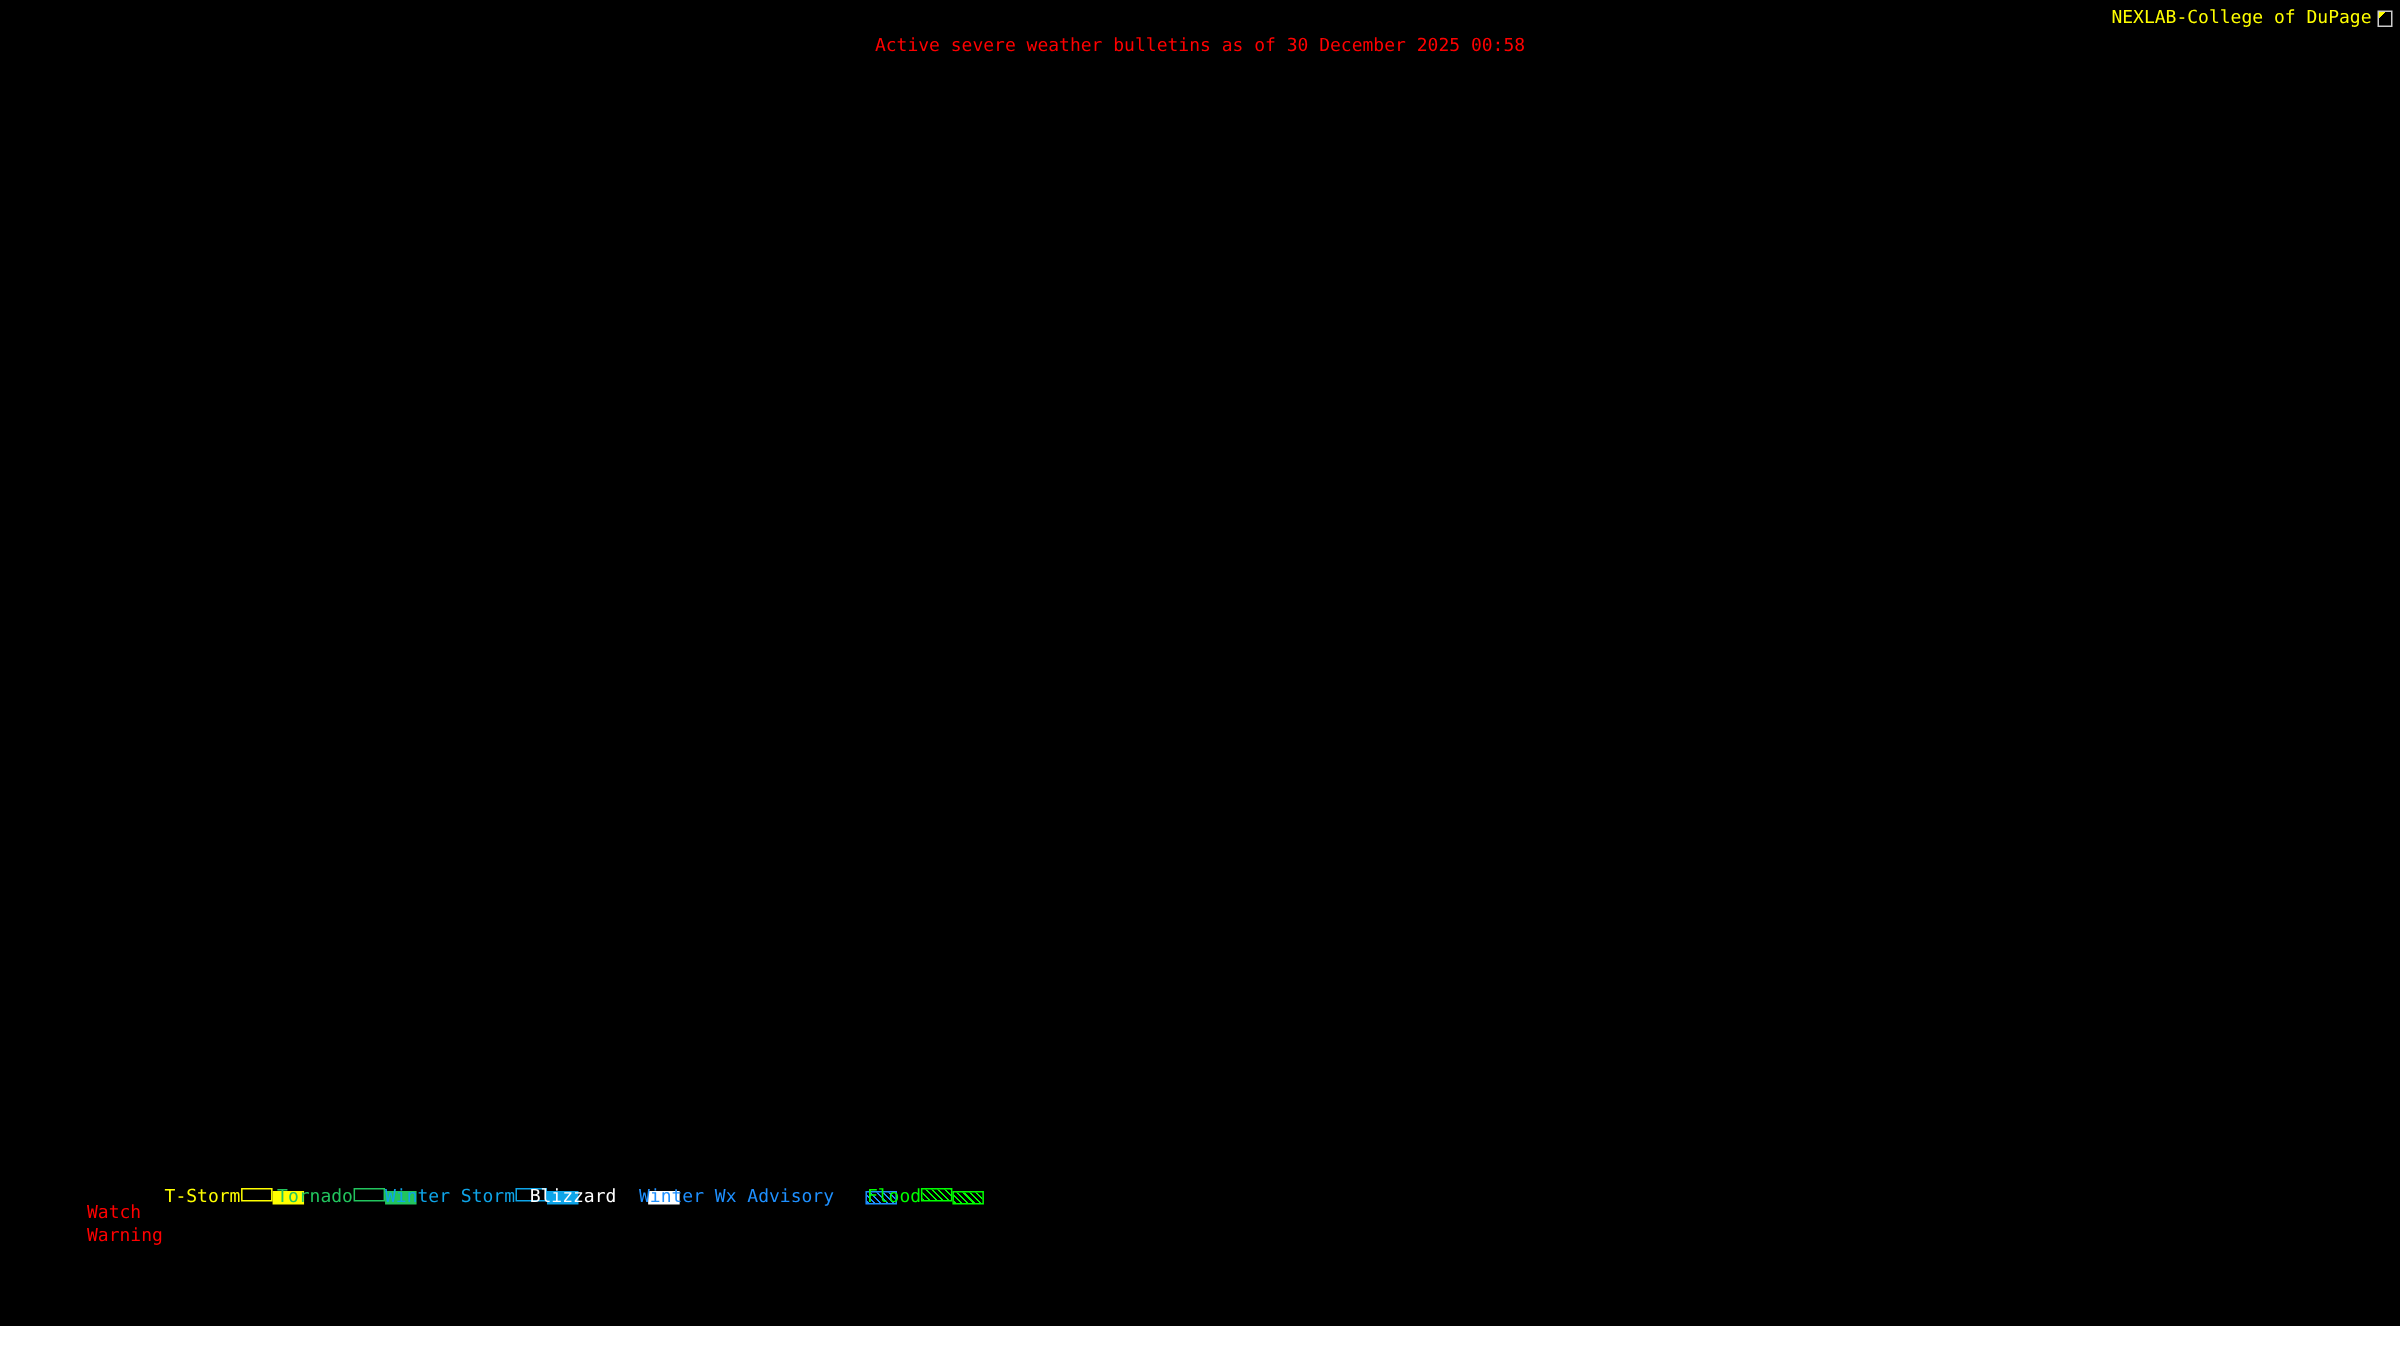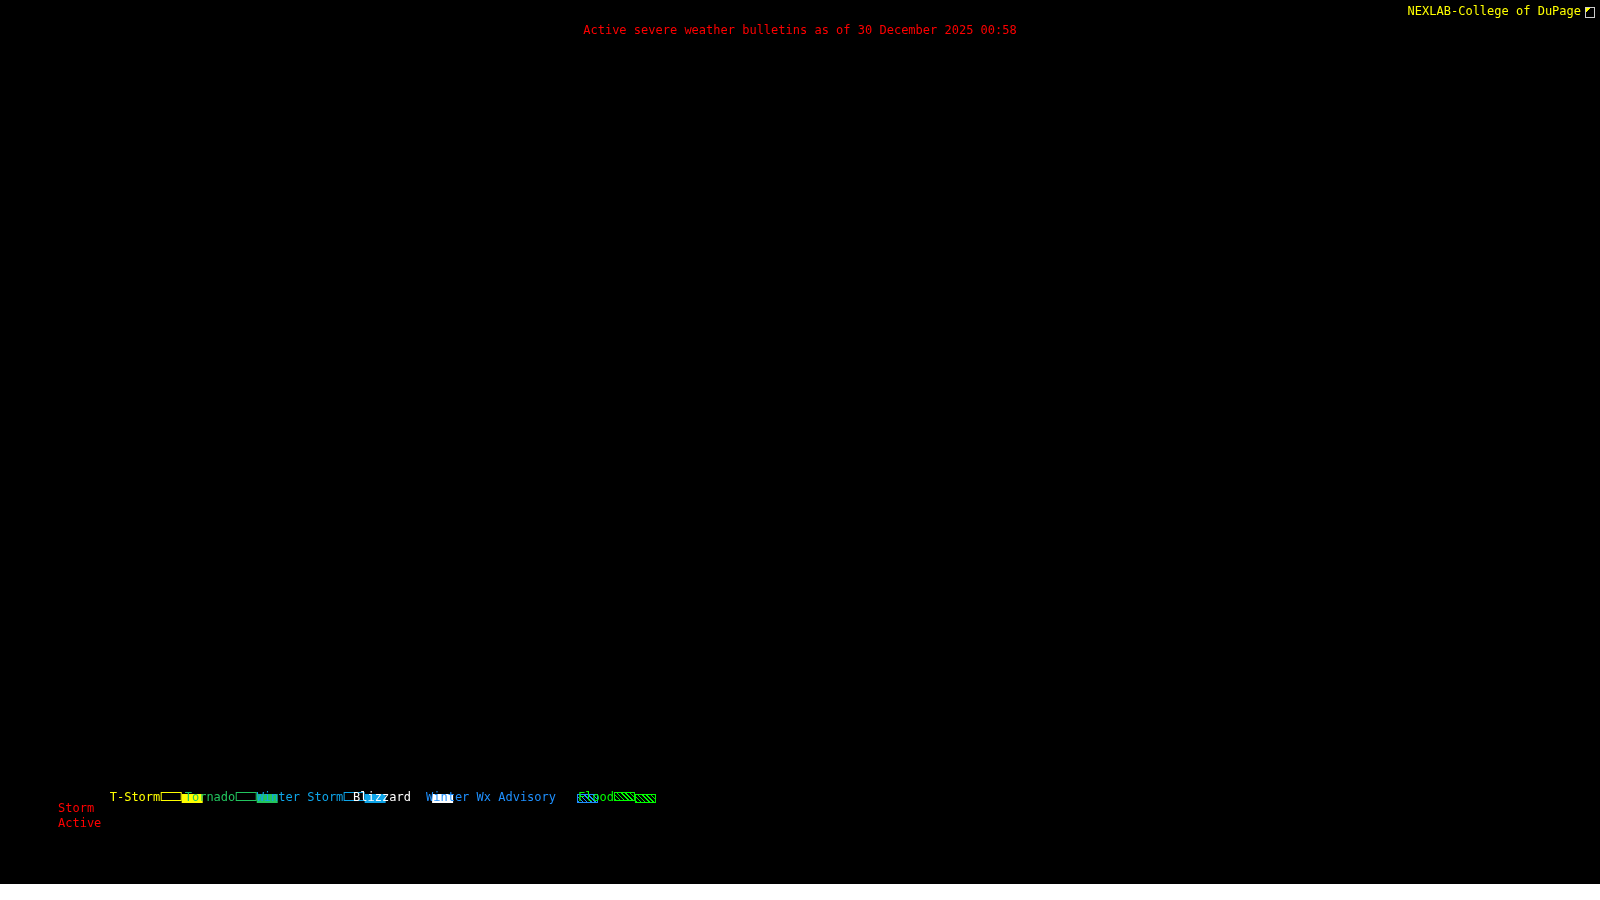--- a/index.html
+++ b/index.html
@@ -58,22 +58,22 @@
 <div class="map-canvas"></div>
 
 <div class="bulletin" style="color: rgb(255, 0, 0); text-align: center;">Active severe weather bulletins as of 30 December 2025 00:58</div>
 
 <div class="brand">
   <span class="brand-text" style="color: rgb(255, 255, 0);">NEXLAB-College of DuPage</span>
   <span class="brand-icon"></span>
 </div>
 
 <div class="row-labels" style="color: rgb(255, 0, 0);">
-  <div>Storm</div>
-  <div>Active</div>
+  <div>Watch</div>
+  <div>Warning</div>
 </div>
 
 <div class="legend-col" style="left: 156px; color: rgb(255, 255, 0);">
   <div class="col-label">T-Storm</div>
   <div class="swatch watch outline"></div>
   <div class="swatch warning filled"></div>
 </div>
 
 <div class="legend-col" style="left: 231px; color: #22c55e;">
   <div class="col-label">Tornado</div>

